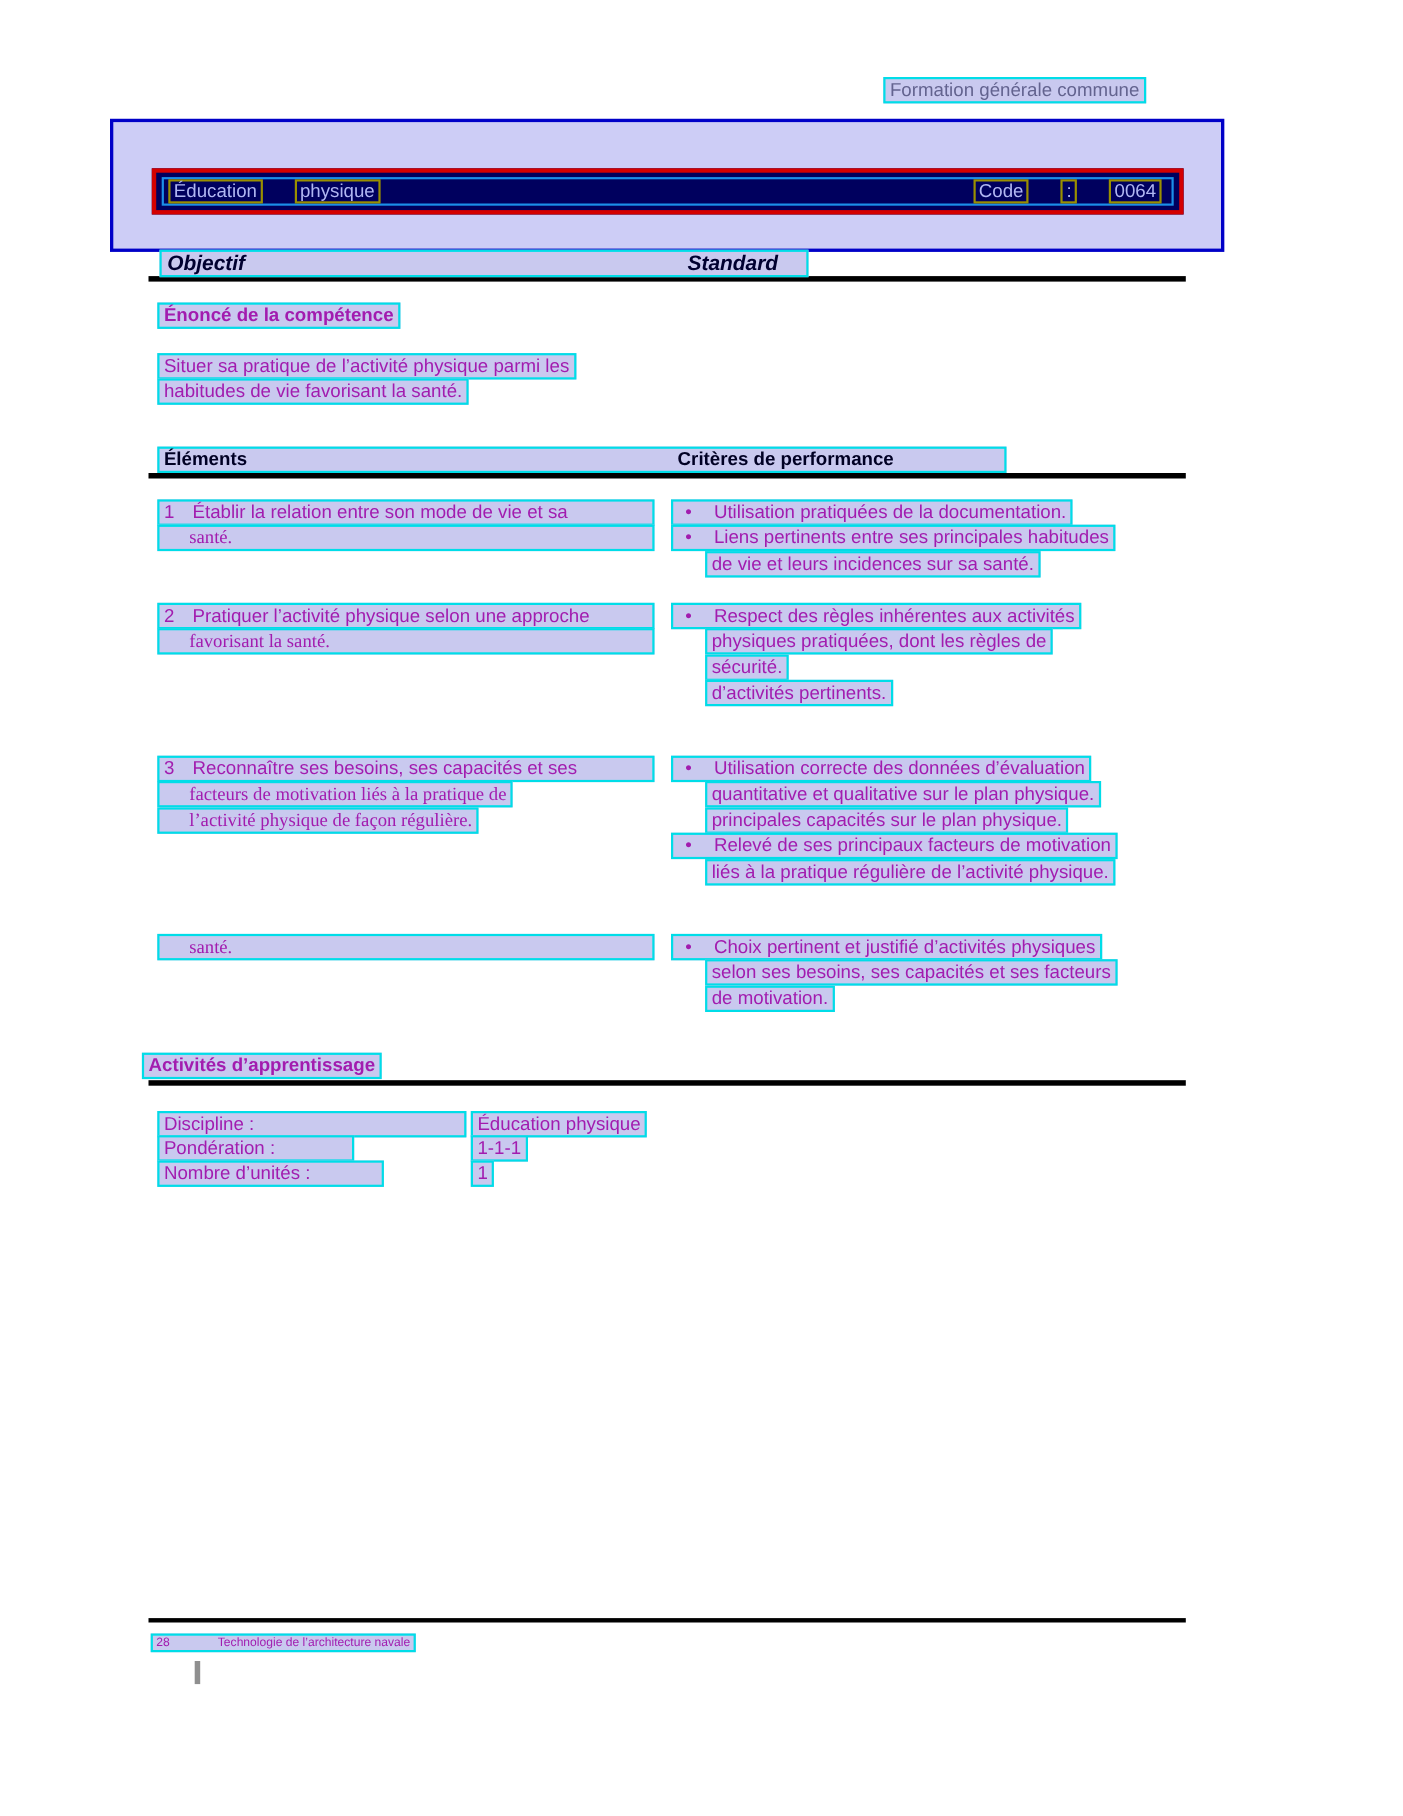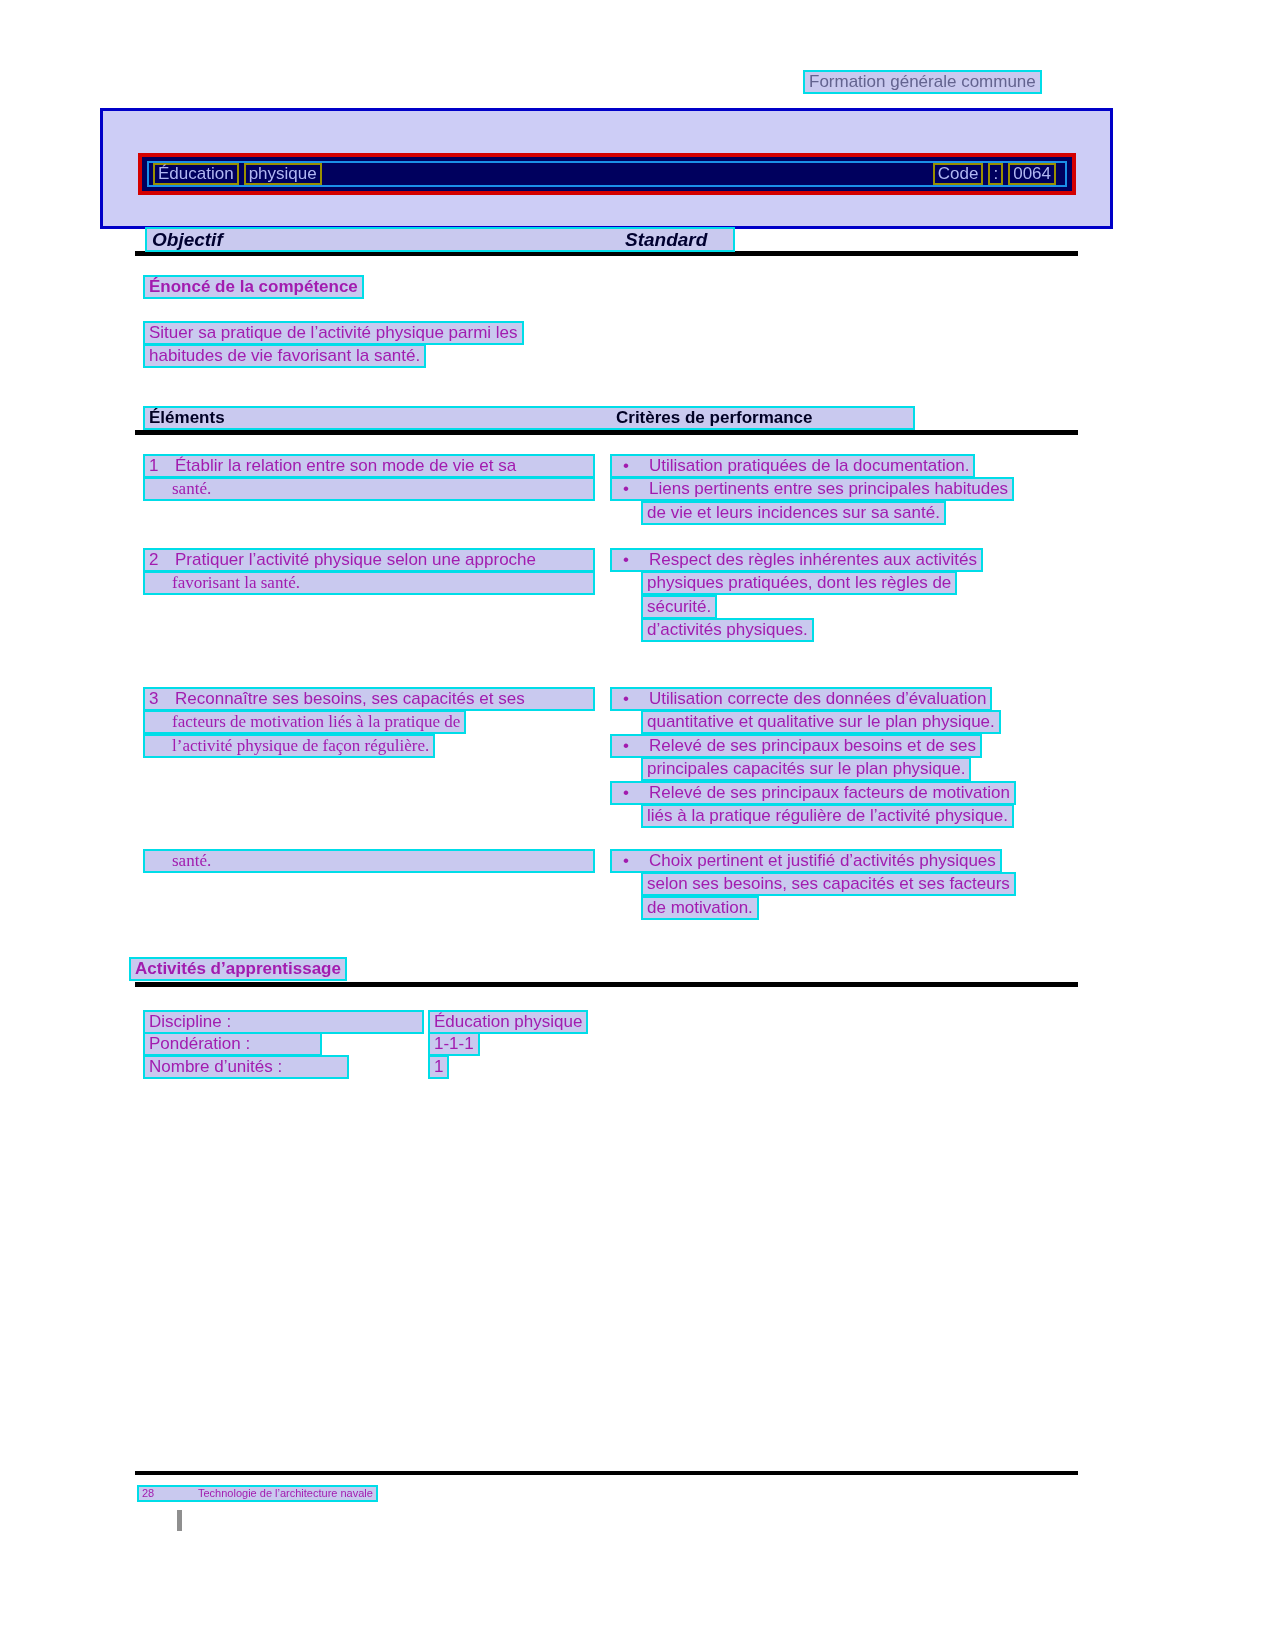--- a/index.html
+++ b/index.html
@@ -16,21 +16,21 @@
 
   
   .panel{position:absolute;left:100px;top:108px;width:1013px;height:121px;
          background:#cdcdf6;border:3px solid #0000c8;box-sizing:border-box;}
 
   
   .title-bar{position:absolute;left:35px;top:42px;width:938px;height:42px;
              background:#00005e;border:4px solid #d40000;box-sizing:border-box;
              display:flex;align-items:center;}
   .title-strip{flex:1;margin:0 5px;height:26px;border:2px solid #1b8fe8;box-sizing:border-box;
-               display:flex;align-items:flex-start;padding:0 4px;}
+               display:flex;align-items:flex-start;padding:0 4px;gap:24px;}
   .tword{border:2px solid #9a8f00;color:#b0b6f2;font-size:17px;line-height:18px;
          padding:0 3px;margin-right:5px;white-space:nowrap;}
   .tspacer{flex:1;}
 
   
   .obj-std{position:absolute;left:145px;top:227px;width:590px;height:25px;
            background:#c9c9ef;border:2px solid #00dde8;box-sizing:border-box;z-index:5;}
   .obj-std .head{position:absolute;top:0px;font-size:19px;font-weight:bold;font-style:italic;
                  color:#000030;line-height:21px;}
   .obj-std .h1{left:5px;}
@@ -142,34 +142,33 @@
 
   <div class="item item2">
     <div class="col-left">
       <div class="line"><span class="hl stretch"><span class="num">2</span><span>Pratiquer l’activité physique selon une approche</span></span></div>
       <div class="line"><span class="hl stretch indent-txt">favorisant la santé.</span></div>
     </div>
     <div class="col-right">
       <div class="line"><span class="hl"><span class="r-bullet">•</span><span>Respect des règles inhérentes aux activités</span></span></div>
       <div class="line"><span class="hl r-cont">physiques pratiquées, dont les règles de</span></div>
       <div class="line"><span class="hl r-cont">sécurité.</span></div>
-      <div class="line"><span class="hl r-cont">d’activités physiques.</span></div>
+      <div class="line"><span class="hl r-cont">d’activités pertinents.</span></div>
     </div>
   </div>
 
   <div class="item item3">
     <div class="col-left">
       <div class="line"><span class="hl stretch"><span class="num">3</span><span>Reconnaître ses besoins, ses capacités et ses</span></span></div>
       <div class="line"><span class="hl indent-txt">facteurs de motivation liés à la pratique de</span></div>
       <div class="line"><span class="hl indent-txt">l’activité physique de façon régulière.</span></div>
     </div>
     <div class="col-right">
       <div class="line"><span class="hl"><span class="r-bullet">•</span><span>Utilisation correcte des données d’évaluation</span></span></div>
       <div class="line"><span class="hl r-cont">quantitative et qualitative sur le plan physique.</span></div>
-      <div class="line"><span class="hl"><span class="r-bullet">•</span><span>Relevé de ses principaux besoins et de ses</span></span></div>
       <div class="line"><span class="hl r-cont">principales capacités sur le plan physique.</span></div>
       <div class="line"><span class="hl"><span class="r-bullet">•</span><span>Relevé de ses principaux facteurs de motivation</span></span></div>
       <div class="line"><span class="hl r-cont">liés à la pratique régulière de l’activité physique.</span></div>
     </div>
   </div>
 
   <div class="item item4">
     <div class="col-left">
       <div class="line"><span class="hl stretch indent-txt">santé.</span></div>
     </div>

